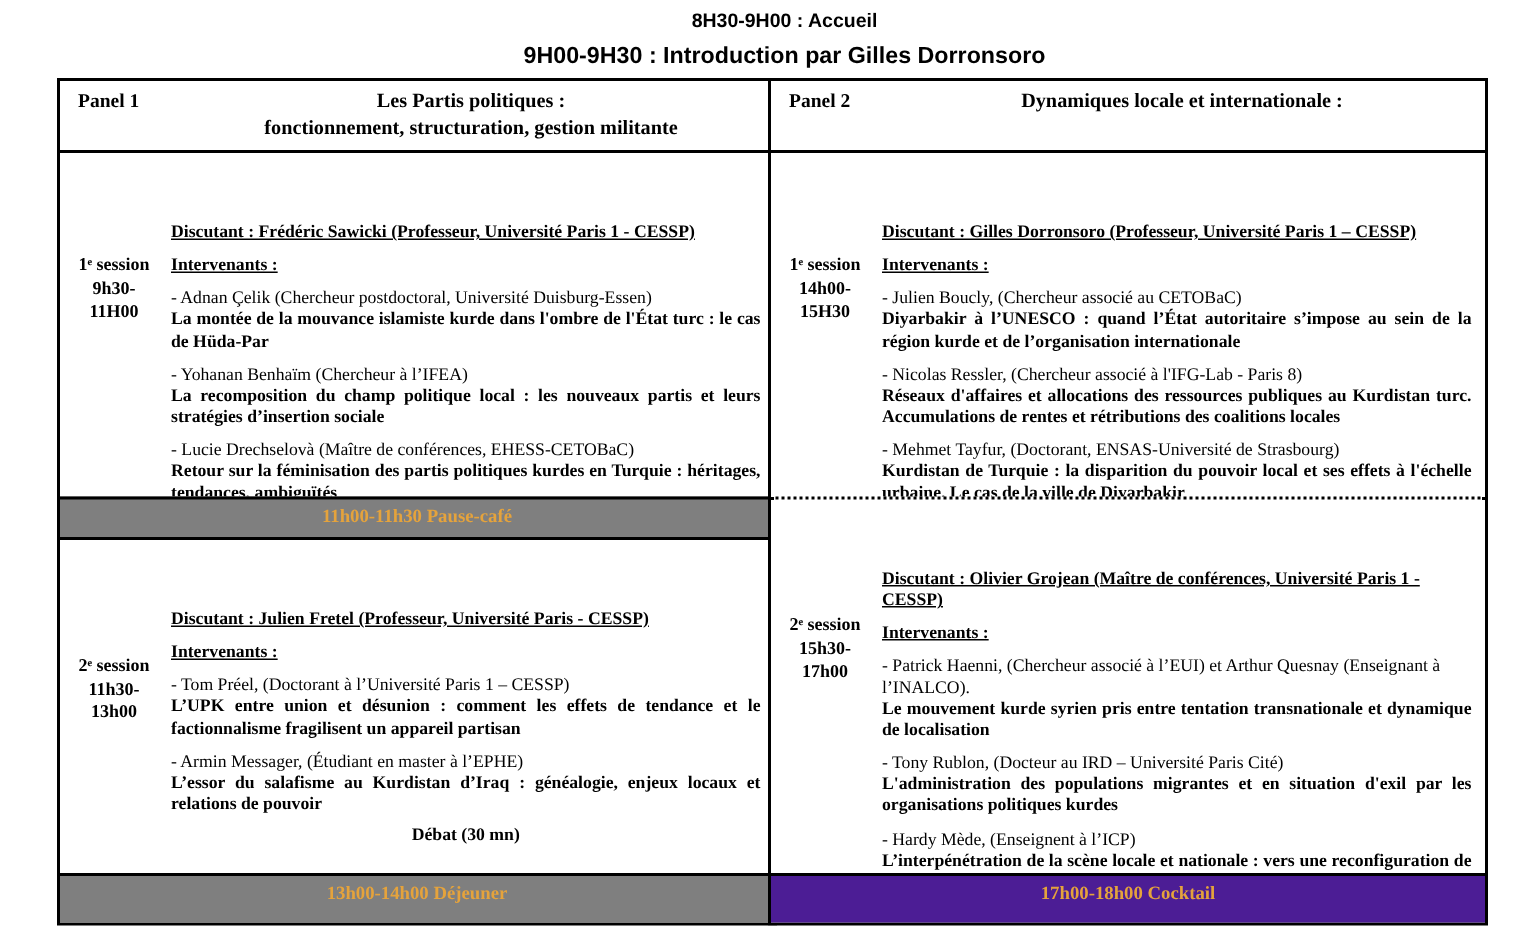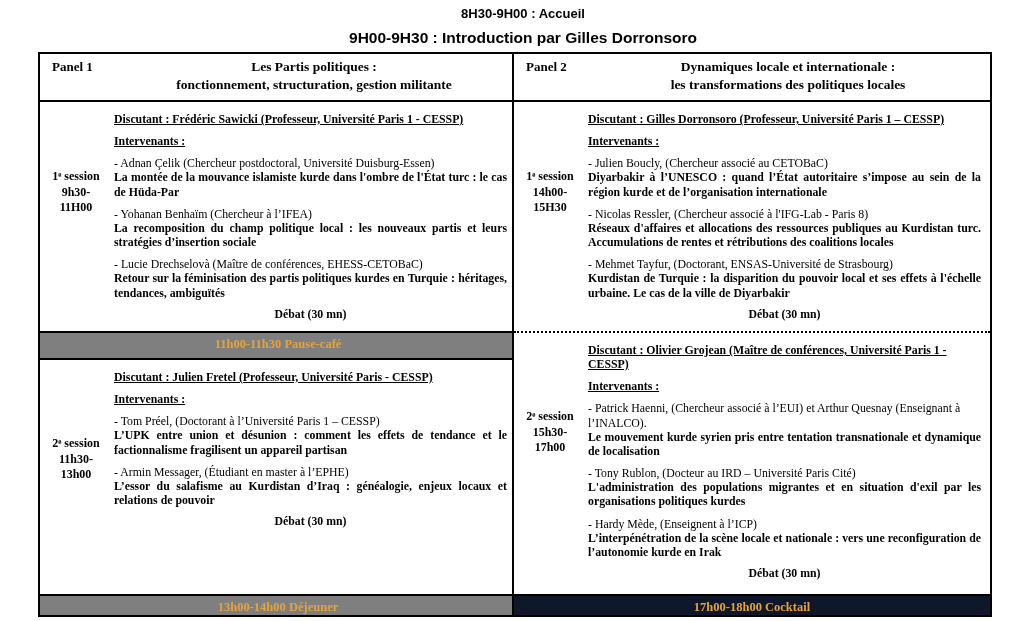--- a/index.html
+++ b/index.html
@@ -24,30 +24,30 @@
   .panel-header{height:46px;border-bottom:2px solid #000;display:flex;flex-shrink:0;}
   .panel-label{width:72px;padding:5px 0 0 12px;font-weight:bold;font-size:13px;box-sizing:border-box;}
   .panel-title{flex:1;text-align:center;font-weight:bold;font-size:13.5px;line-height:1.35;padding-top:4px;}
 
   .session-row{display:flex;overflow:hidden;}
   .row-a{height:229px;flex-shrink:0;}
   .row-b{flex:1;}
   .session-label{width:72px;flex-shrink:0;text-align:center;font-weight:bold;font-size:12px;line-height:1.3;box-sizing:border-box;}
   .pt-s1{padding-top:67px;}
   .pt-s2{padding-top:76px;}
-  .session-content{flex:1;padding:0 9px 0 2px;font-size:11.8px;line-height:1.2;}
+  .session-content{flex:1;padding:0 9px 0 2px;font-size:11.8px;line-height:1.2;margin-top:35px;}
 
   .discutant{margin-top:10px;font-weight:bold;text-decoration:underline;}
   .intervenants{margin-top:8px;font-weight:bold;text-decoration:underline;}
   .talk{margin-top:8px;}
   .talk-title{font-weight:bold;text-align:justify;}
   .debate{margin-top:7px;text-align:center;font-weight:bold;}
 
   .bar{
-    height:21px;flex-shrink:0;border-top:2px solid #000;box-sizing:border-box;
+    height:33px;flex-shrink:0;border-top:2px solid #000;box-sizing:border-box;
     text-align:center;font-weight:bold;font-size:12.5px;padding-top:4px;
   }
   .bar-mid{border-bottom:2px solid #000;height:29px;}
   .dotted-divider{border-top:2px dotted #000;height:0;flex-shrink:0;}
 </style>
 </head>
 <body>
 
 <div class="top-header">
   <div class="top-line1">8H30-9H00 : Accueil</div>
@@ -112,21 +112,20 @@
   </div>
 
   <div class="bar" style="background: rgb(127, 127, 127); color: rgb(229, 163, 60);">13h00-14h00 Déjeuner</div>
 </div>
 
 <div class="panel" id="panel2">
   <div class="panel-header">
     <div class="panel-label">Panel 2</div>
     <div class="panel-title">
       <div>Dynamiques locale et internationale :</div>
-      <div>les transformations des politiques locales</div>
     </div>
   </div>
 
   <div class="session-row row-a">
     <div class="session-label pt-s1">
       <div>1ᵉ session</div>
       <div>14h00-</div>
       <div>15H30</div>
     </div>
     <div class="session-content">
@@ -168,14 +167,14 @@
         <div class="talk-title">L'administration des populations migrantes et en situation d'exil par les organisations politiques kurdes</div>
       </div>
       <div class="talk">
         <div class="speaker">- Hardy Mède, (Enseignent à l’ICP)</div>
         <div class="talk-title">L’interpénétration de la scène locale et nationale : vers une reconfiguration de l’autonomie kurde en Irak</div>
       </div>
       <div class="debate">Débat (30 mn)</div>
     </div>
   </div>
 
-  <div class="bar" style="background: #0f172a; color: rgb(229, 163, 60);">17h00-18h00 Cocktail</div>
+  <div class="bar" style="background: #4c1d95; color: rgb(229, 163, 60);">17h00-18h00 Cocktail</div>
 </div>
 
 </body></html>

